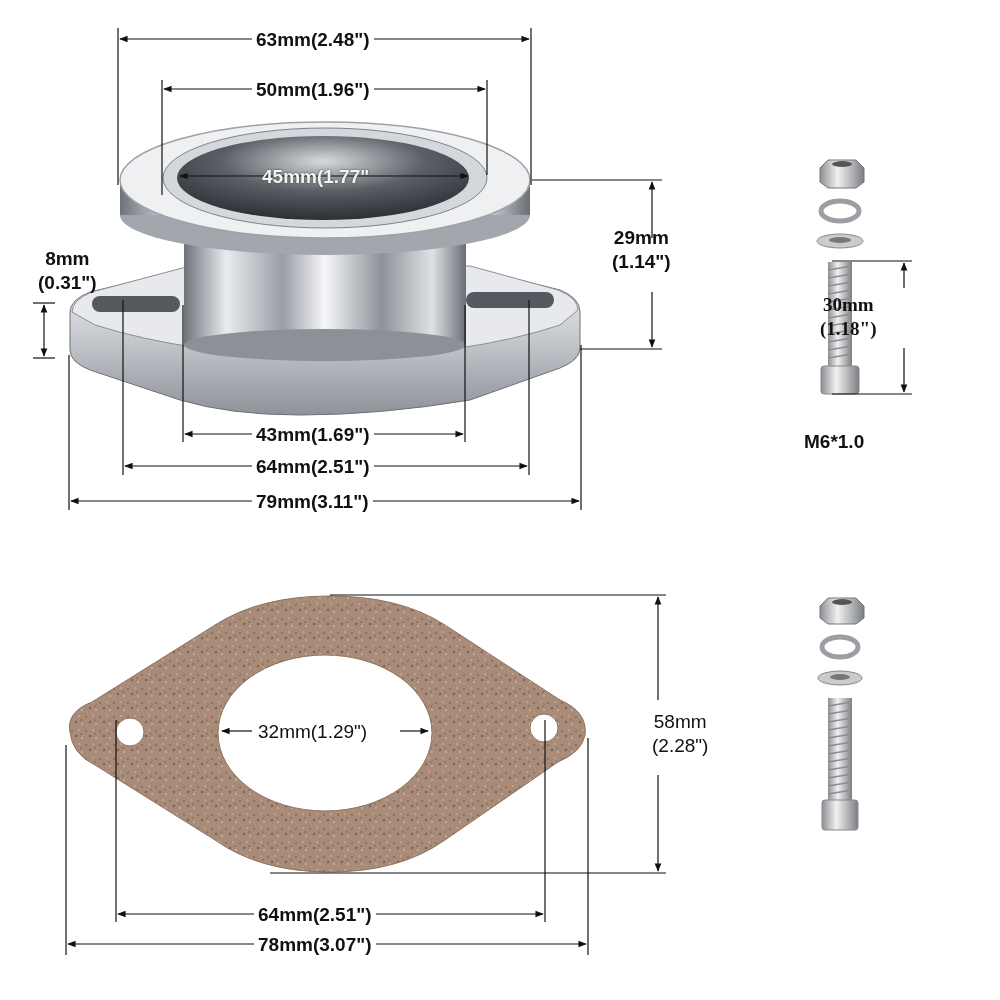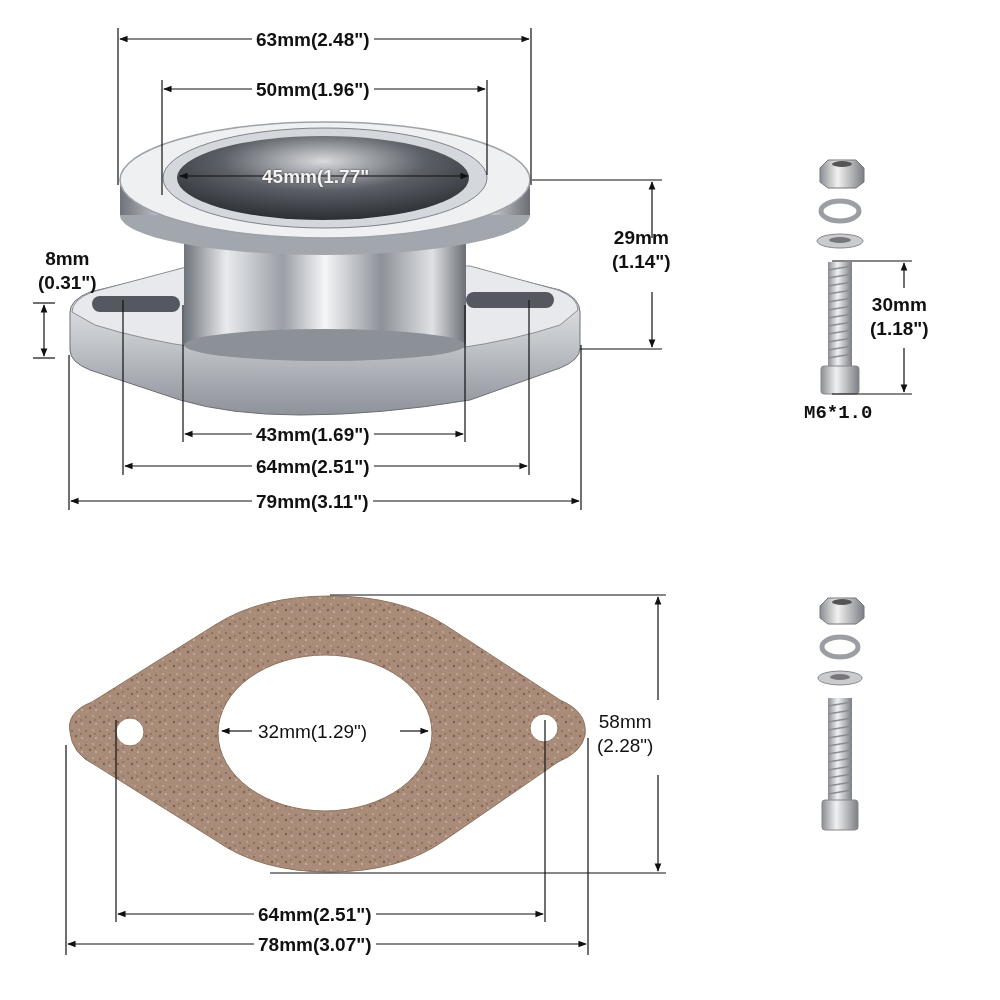--- a/index.html
+++ b/index.html
@@ -220,29 +220,29 @@
 
   <div class="dim-label stack" style="left:10px;top:247px;margin-left:24px;">
     <div>8mm</div>
     <div>(0.31")</div>
   </div>
 
   <div class="dim-label" style="left:252px;top:425px;">43mm(1.69")</div>
   <div class="dim-label" style="left:252px;top:457px;">64mm(2.51")</div>
   <div class="dim-label" style="left:252px;top:492px;">79mm(3.11")</div>
 
-  <div class="dim-label stack" style="left:866px;top:293px;">
+  <div class="dim-label stack" style="left:816px;top:293px;font-family:Liberation Serif, serif;">
     <div>30mm</div>
     <div>(1.18")</div>
   </div>
-  <div class="dim-label" style="left:800px;top:404px;font-family:Liberation Mono, monospace;">M6*1.0</div>
+  <div class="dim-label" style="left:800px;top:432px;">M6*1.0</div>
 
   <div class="dim-label gasket" style="left:254px;top:722px;background:transparent;">32mm(1.29")</div>
 
-  <div class="dim-label gasket stack" style="left:593px;top:710px;">
+  <div class="dim-label gasket stack" style="left:648px;top:710px;">
     <div>58mm</div>
     <div>(2.28")</div>
   </div>
 
   <div class="dim-label" style="left:254px;top:905px;">64mm(2.51")</div>
   <div class="dim-label" style="left:254px;top:935px;">78mm(3.07")</div>
 
 </div>
 
 </body></html>

